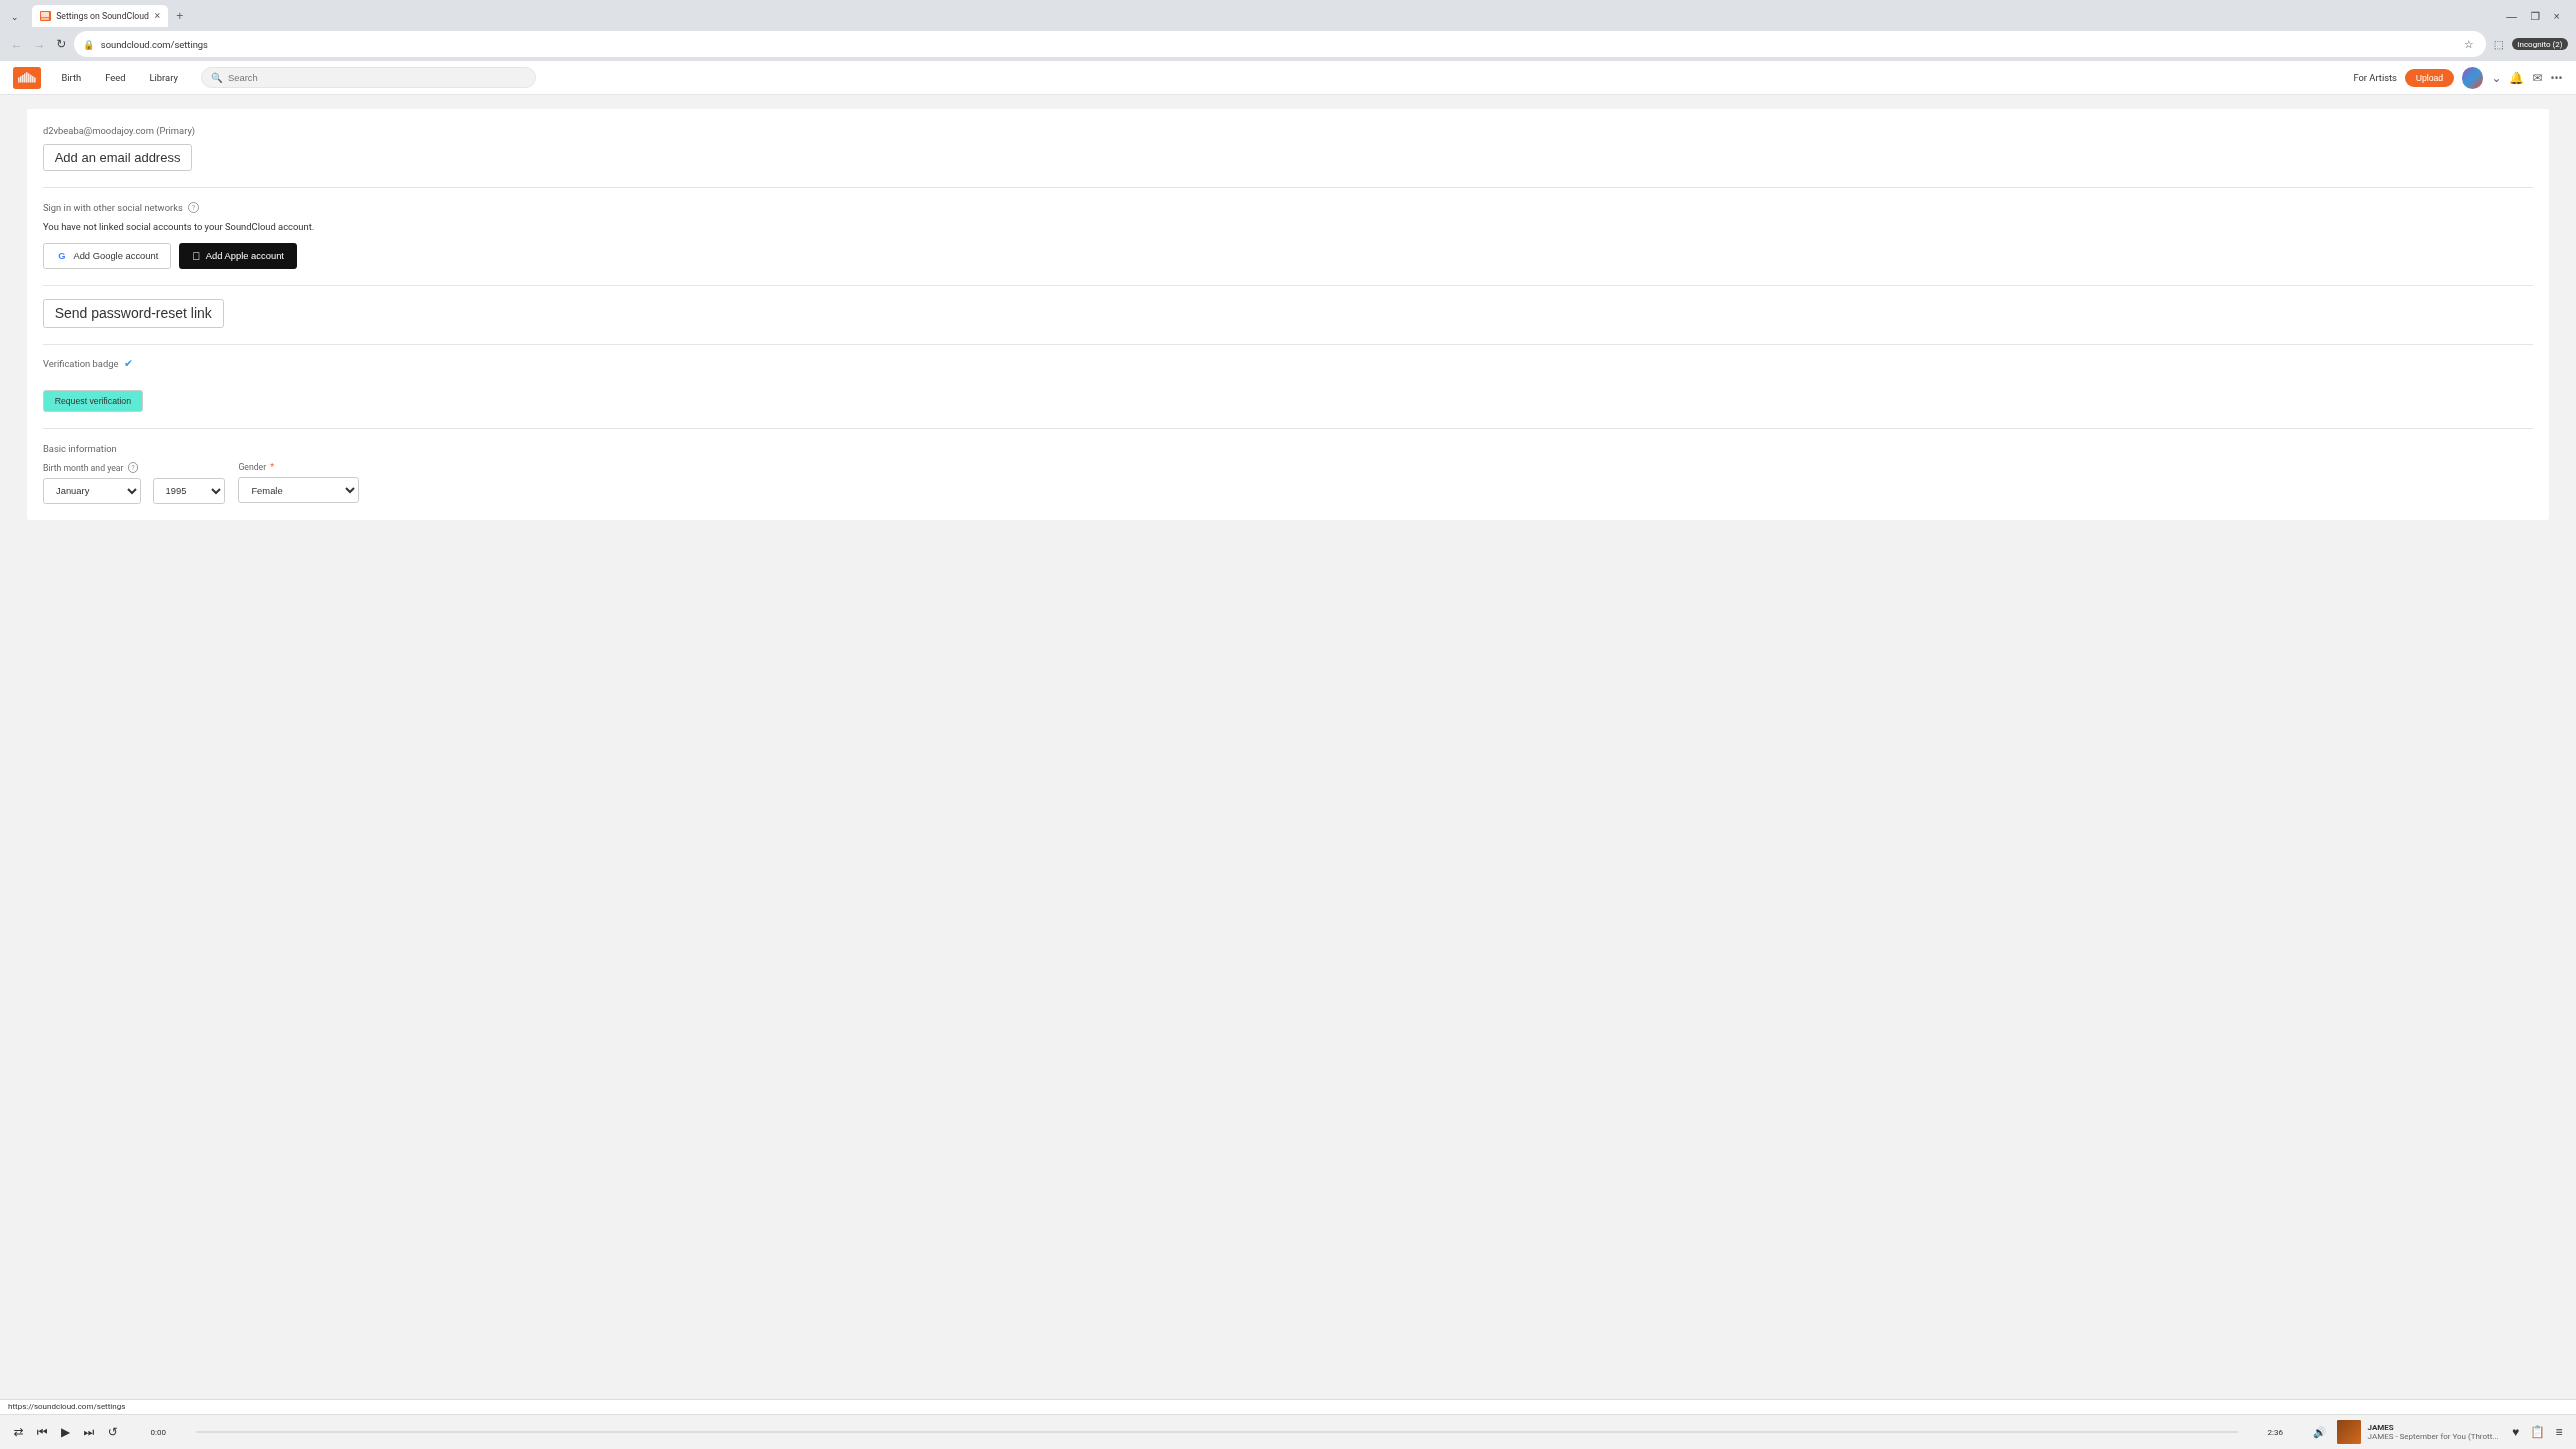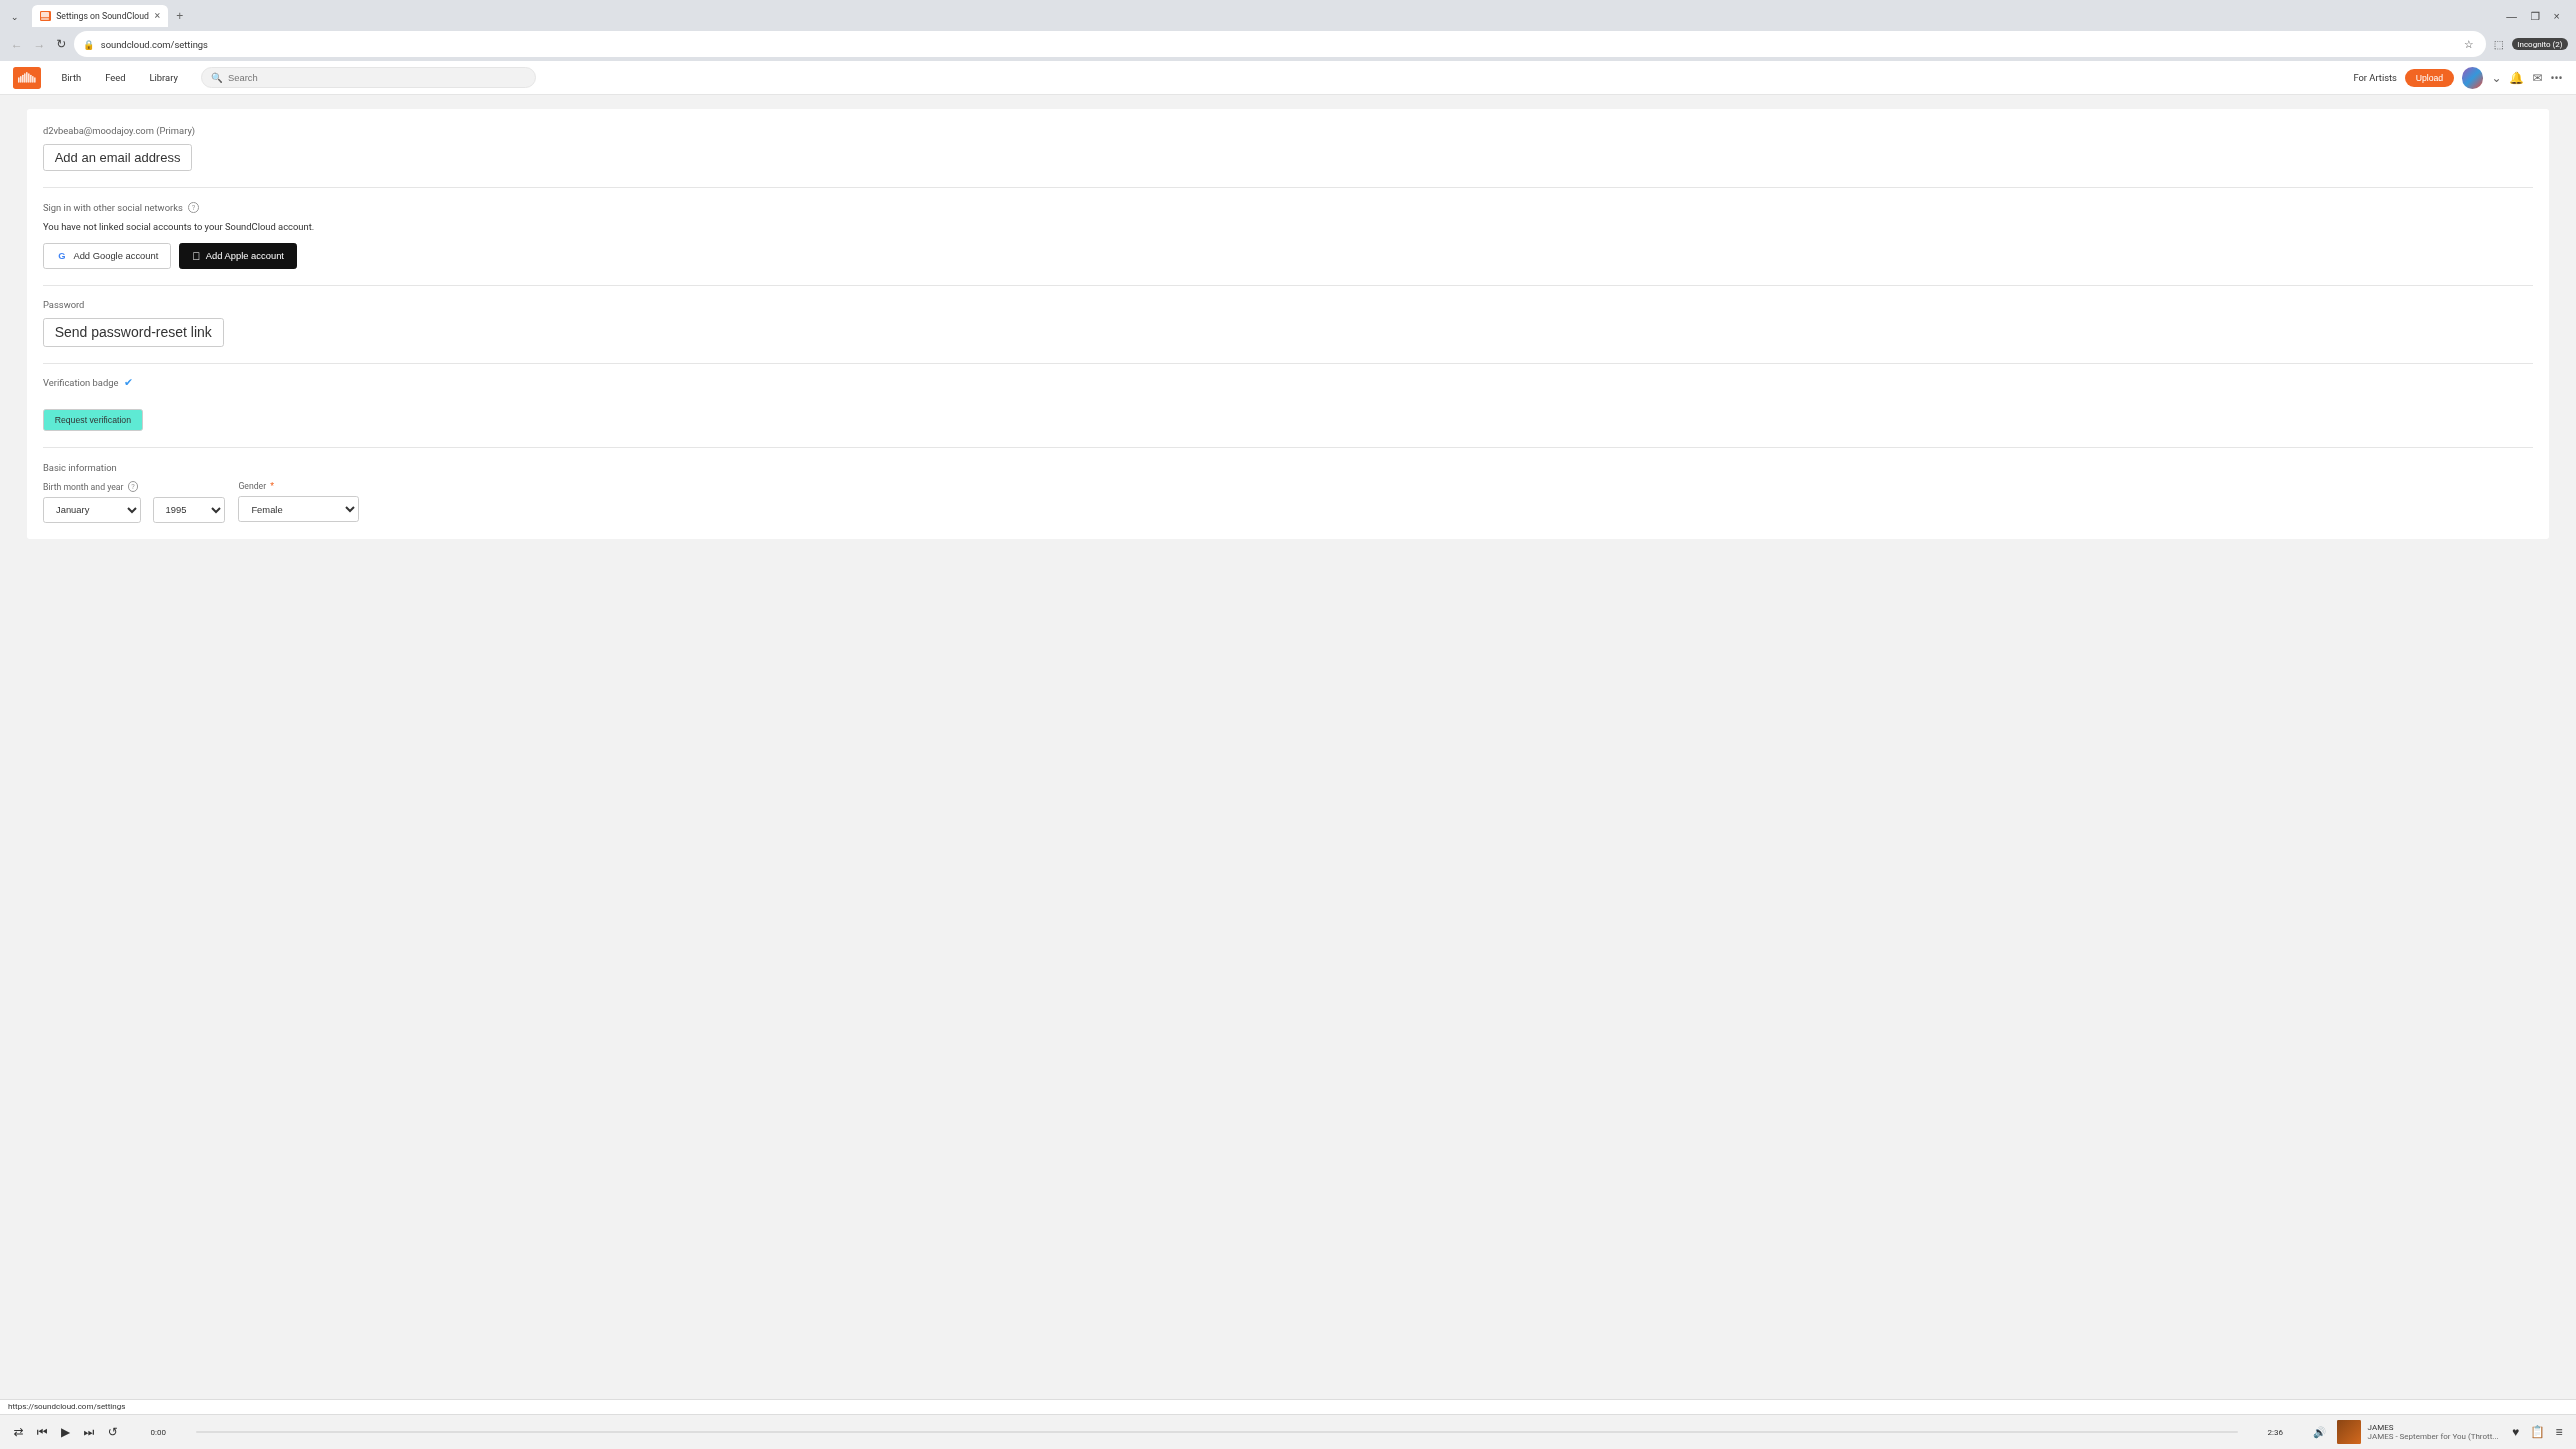--- a/index.html
+++ b/index.html
@@ -77,21 +77,21 @@
     .player-btn { background: none; border: none; cursor: pointer; font-size: 12px; color: #333; padding: 2.7px; }
     .player-time { font-size: 8px; color: #333; min-width: 54px; text-align: center; }
     .player-progress-area { flex: 1; display: flex; align-items: center; gap: 5.4px; }
     .player-progress-bar { flex: 1; height: 2.7px; background: #ddd; border-radius: 1.3px; position: relative; }
     .player-progress-fill { height: 100%; background: #f26522; width: 0%; border-radius: 1.3px; }
     .player-volume { font-size: 10.7px; color: #666; cursor: pointer; }
     .player-track-info { display: flex; align-items: center; gap: 6.7px; margin-left: auto; }
     .player-thumb { width: 24px; height: 24px; background: #ccc; border-radius: 1.3px; overflow: hidden; }
     .player-thumb-img { width: 100%; height: 100%; background: linear-gradient(135deg, #8B4513, #D2691E); }
     .player-track-text { font-size: 8px; }
-    .player-track-artist { font-weight: normal; color: #333; }
+    .player-track-artist { font-weight: bold; color: #333; }
     .player-track-title { color: #666; }
     .player-actions { display: flex; gap: 5.4px; color: #666; }
 
     .help-icon { display: inline-flex; align-items: center; justify-content: center; width: 10.7px; height: 10.7px; border-radius: 50%; border: 0.7px solid #999; color: #999; font-size: 7.4px; cursor: pointer; }
 
     .url-bar-status { background: #fff; border-top: 0.7px solid #ddd; font-size: 8px; color: #333; padding: 2.7px 8px; position: fixed; bottom: 35px; left: 0; right: 0; }
 
     .tab-controls { display: flex; align-items: center; gap: 2.7px; margin-right: 5.4px; }
     .title-btn { background: none; border: none; cursor: pointer; font-size: 9.4px; padding: 2.7px 5.4px; color: #444; }
     .window-controls { display: flex; align-items: center; gap: 2.7px; margin-left: auto; padding-right: 5.4px; }
@@ -192,23 +192,20 @@
         </button>
         <button class="social-btn social-btn-apple">
           <span class="apple-icon"></span>
           <span>Add Apple account</span>
         </button>
       </div>
     </div>
 
     
     <div class="password-section">
-      <div class="section-title">
-        <span>Password</span>
-      </div>
       <button class="send-reset-btn">Send password-reset link</button>
     </div>
 
     
     <div class="verification-section">
       <div class="section-title">
         <span>Verification badge</span>
         <span class="blue-check">✔</span>
       </div>
       <button class="request-verification-btn">Request verification</button>

